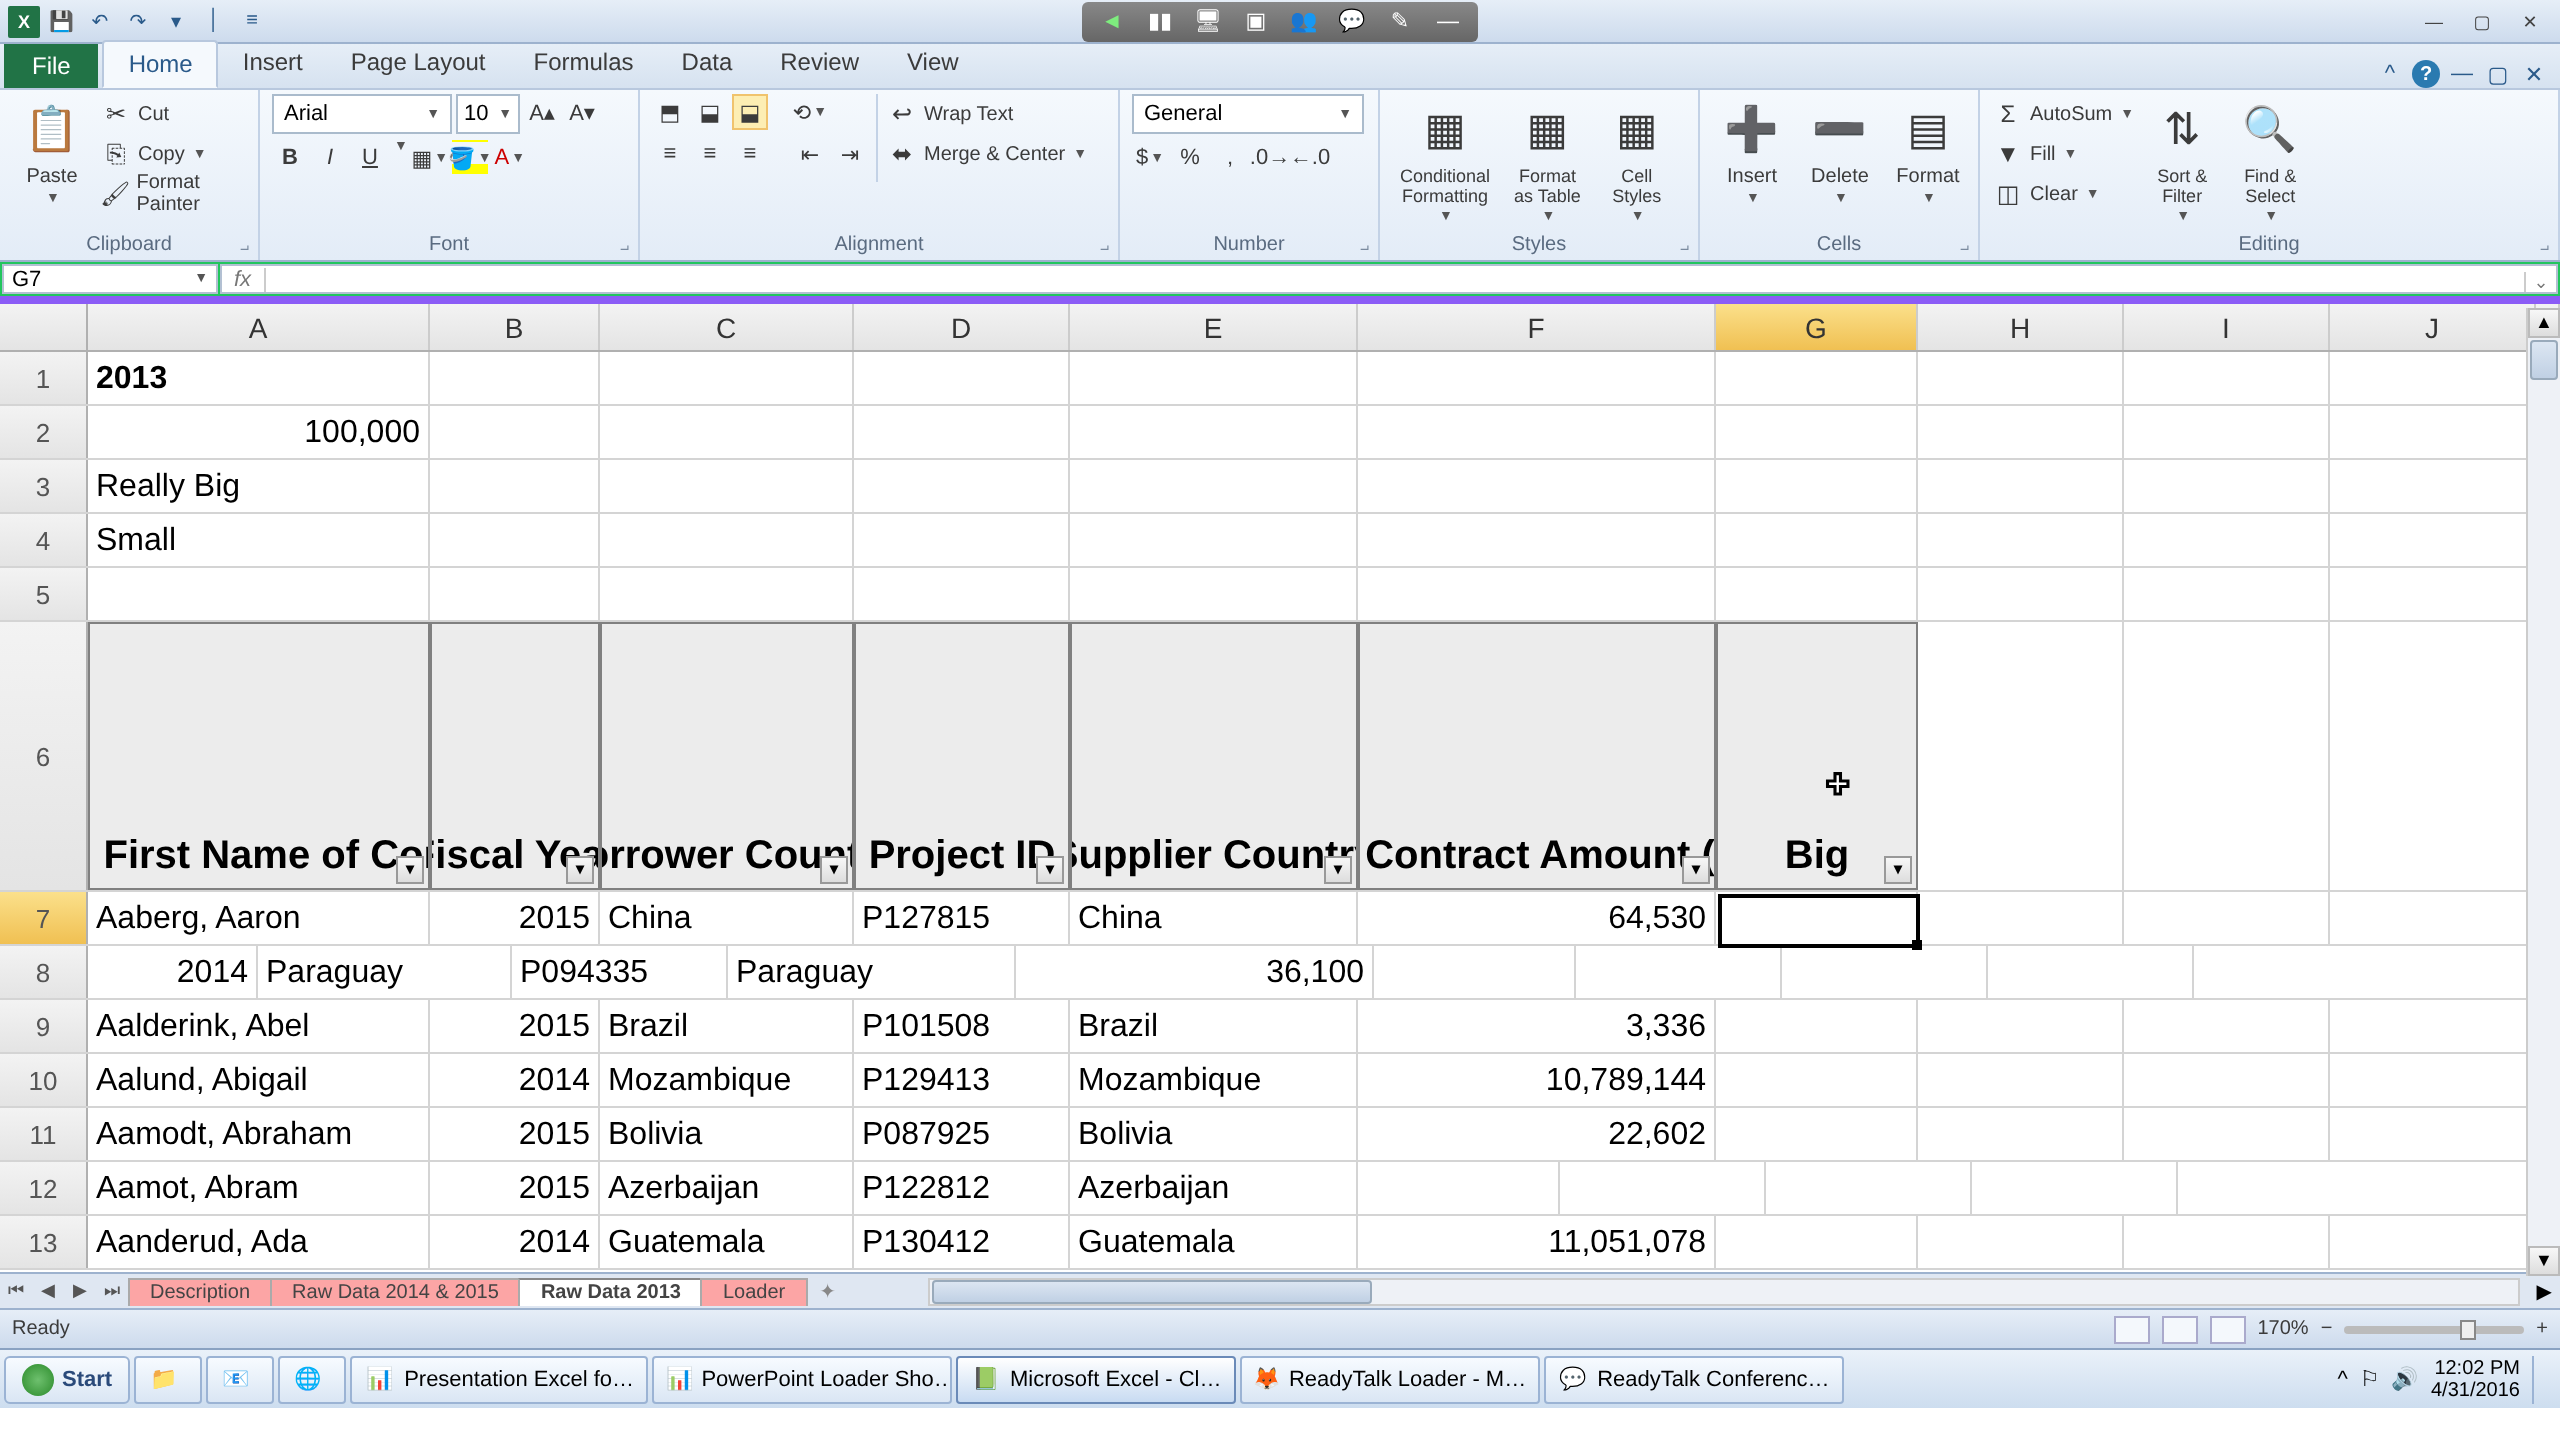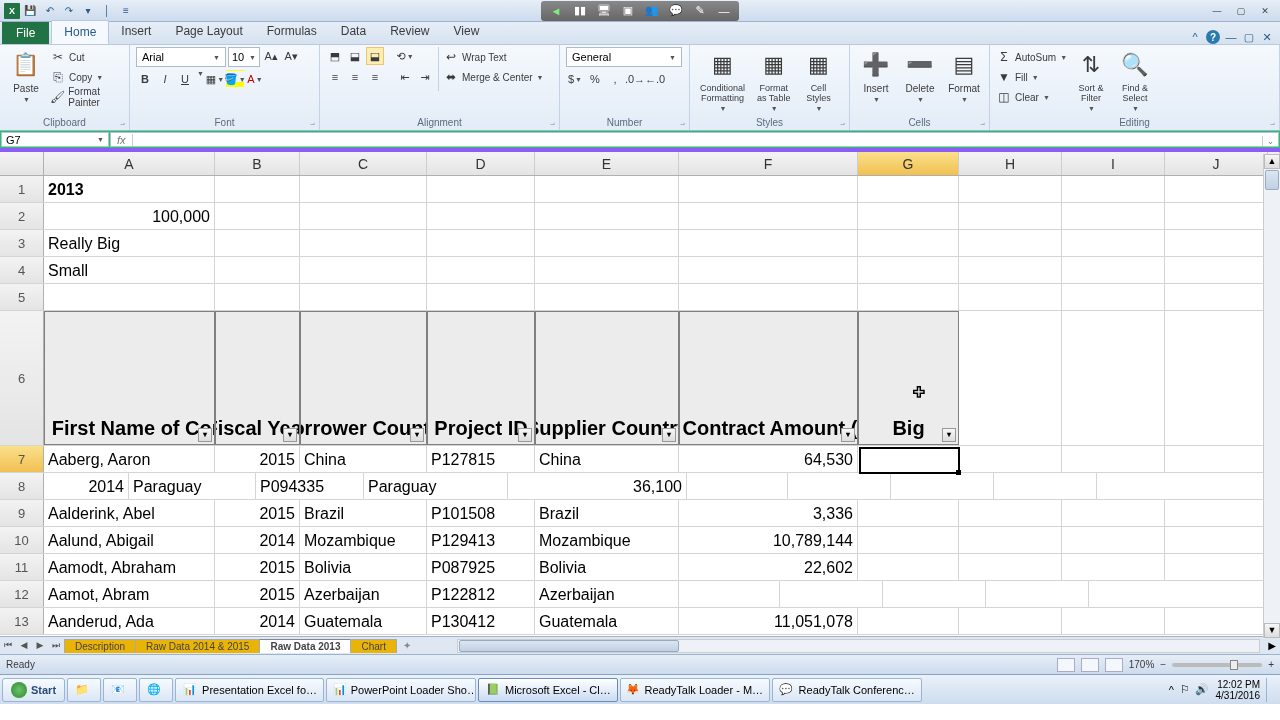--- a/index.html
+++ b/index.html
@@ -94,21 +94,21 @@
 .cursor-plus::before { content:'✚'; color:#fff; -webkit-text-stroke: 1px #000; }
 
 .vscroll { position:absolute; right:0; top:154px; width:17px; height:484px; background:#eef1f6; border-left:1px solid #ccc; }
 .vscroll .thumb { position:absolute; left:1px; right:1px; top:16px; height:20px; background:linear-gradient(#dce6f2,#c0d0e4); border:1px solid #9ab; border-radius:2px;}
 .vscroll .arr { position:absolute; left:0; right:0; height:15px; text-align:center; font-size:9px; background:linear-gradient(#f7f7f7,#ddd); border:1px solid #bbb; line-height:13px;}
 
 
 .tabs-row { height: 18px; background:#dfe7f2; display:flex; align-items:center; border-top:1px solid #9db2ce; font-size:10px; }
 .tab-nav { display:flex; border-right:1px solid #aaa; }
 .tab-nav span { width:16px; text-align:center; color:#555; font-size:9px; }
-.sheet-tab { padding:1px 10px; background:#eab308; border:1px solid #aaa; border-bottom:none; margin-left:-1px; color:#444; }
+.sheet-tab { padding:1px 10px; background:#fca5a5; border:1px solid #aaa; border-bottom:none; margin-left:-1px; color:#444; }
 .sheet-tab.active { background:#fff; font-weight:bold; border-top:1px solid #888;}
 .hscroll { flex:1; margin:0 4px 0 40px; height:14px; background:#eef1f6; border:1px solid #ccc; position:relative; }
 .hscroll .thumb { position:absolute; left:1px; top:0; bottom:0; width:220px; background:linear-gradient(#dce6f2,#c0d0e4); border:1px solid #9ab; border-radius:2px;}
 
 
 .status-bar { height: 20px; background: linear-gradient(#e6eef7,#cddbed); border-top:1px solid #9db2ce; display:flex; align-items:center; font-size:10px; color:#3b3b3b; padding:0 6px; }
 .status-bar .right { margin-left:auto; display:flex; align-items:center; gap:6px; }
 .zoom-slider { width: 90px; height:4px; background:#bbb; position:relative; border-radius:2px;}
 .zoom-slider .knob { position:absolute; left:64%; top:-3px; width:8px; height:10px; background:#eee; border:1px solid #888; }
 .view-btn { width:18px; height:14px; border:1px solid #aac; background:#f4f8fc; }
@@ -588,21 +588,21 @@
   <div class="tab-nav">
     <span>⏮</span>
     <span>◀</span>
     <span>▶</span>
     <span>⏭</span>
   </div>
   <div id="sheet-tabs-container" style="display:flex">
       <div class="sheet-tab">Description</div>
       <div class="sheet-tab">Raw Data 2014 &amp; 2015</div>
       <div class="sheet-tab active">Raw Data 2013</div>
-      <div class="sheet-tab">Chart</div>
+      <div class="sheet-tab">Loader</div>
     </div>
   <span style="padding:0 6px;color:#888">✦</span>
   <div class="hscroll">
       <div class="thumb"></div>
     </div>
   <span style="padding:0 4px">▶</span>
 </div>
 
 <div class="status-bar">
   <span>Ready</span>

